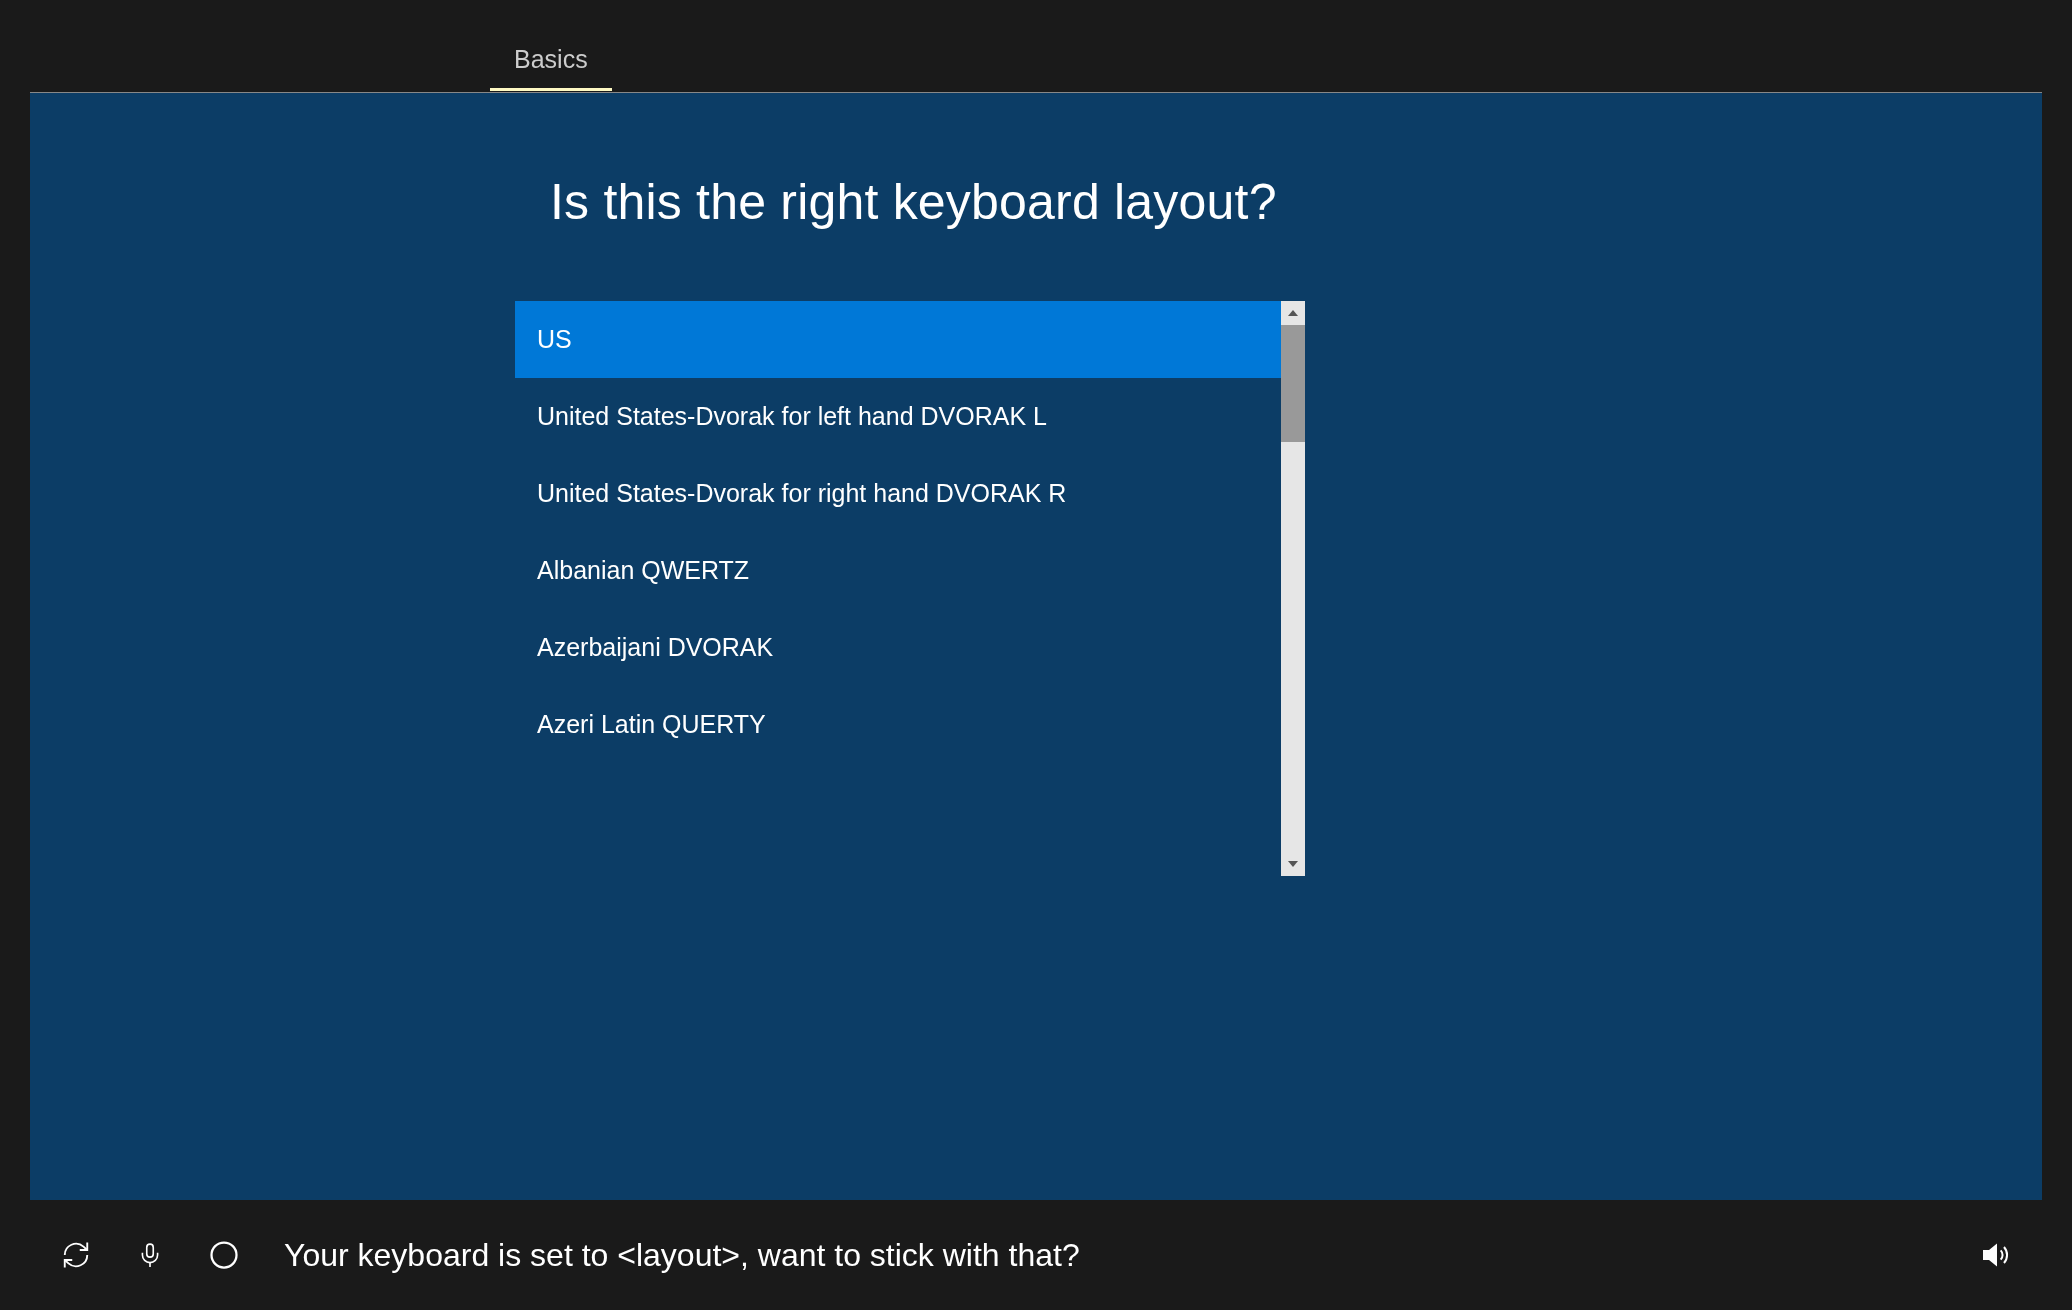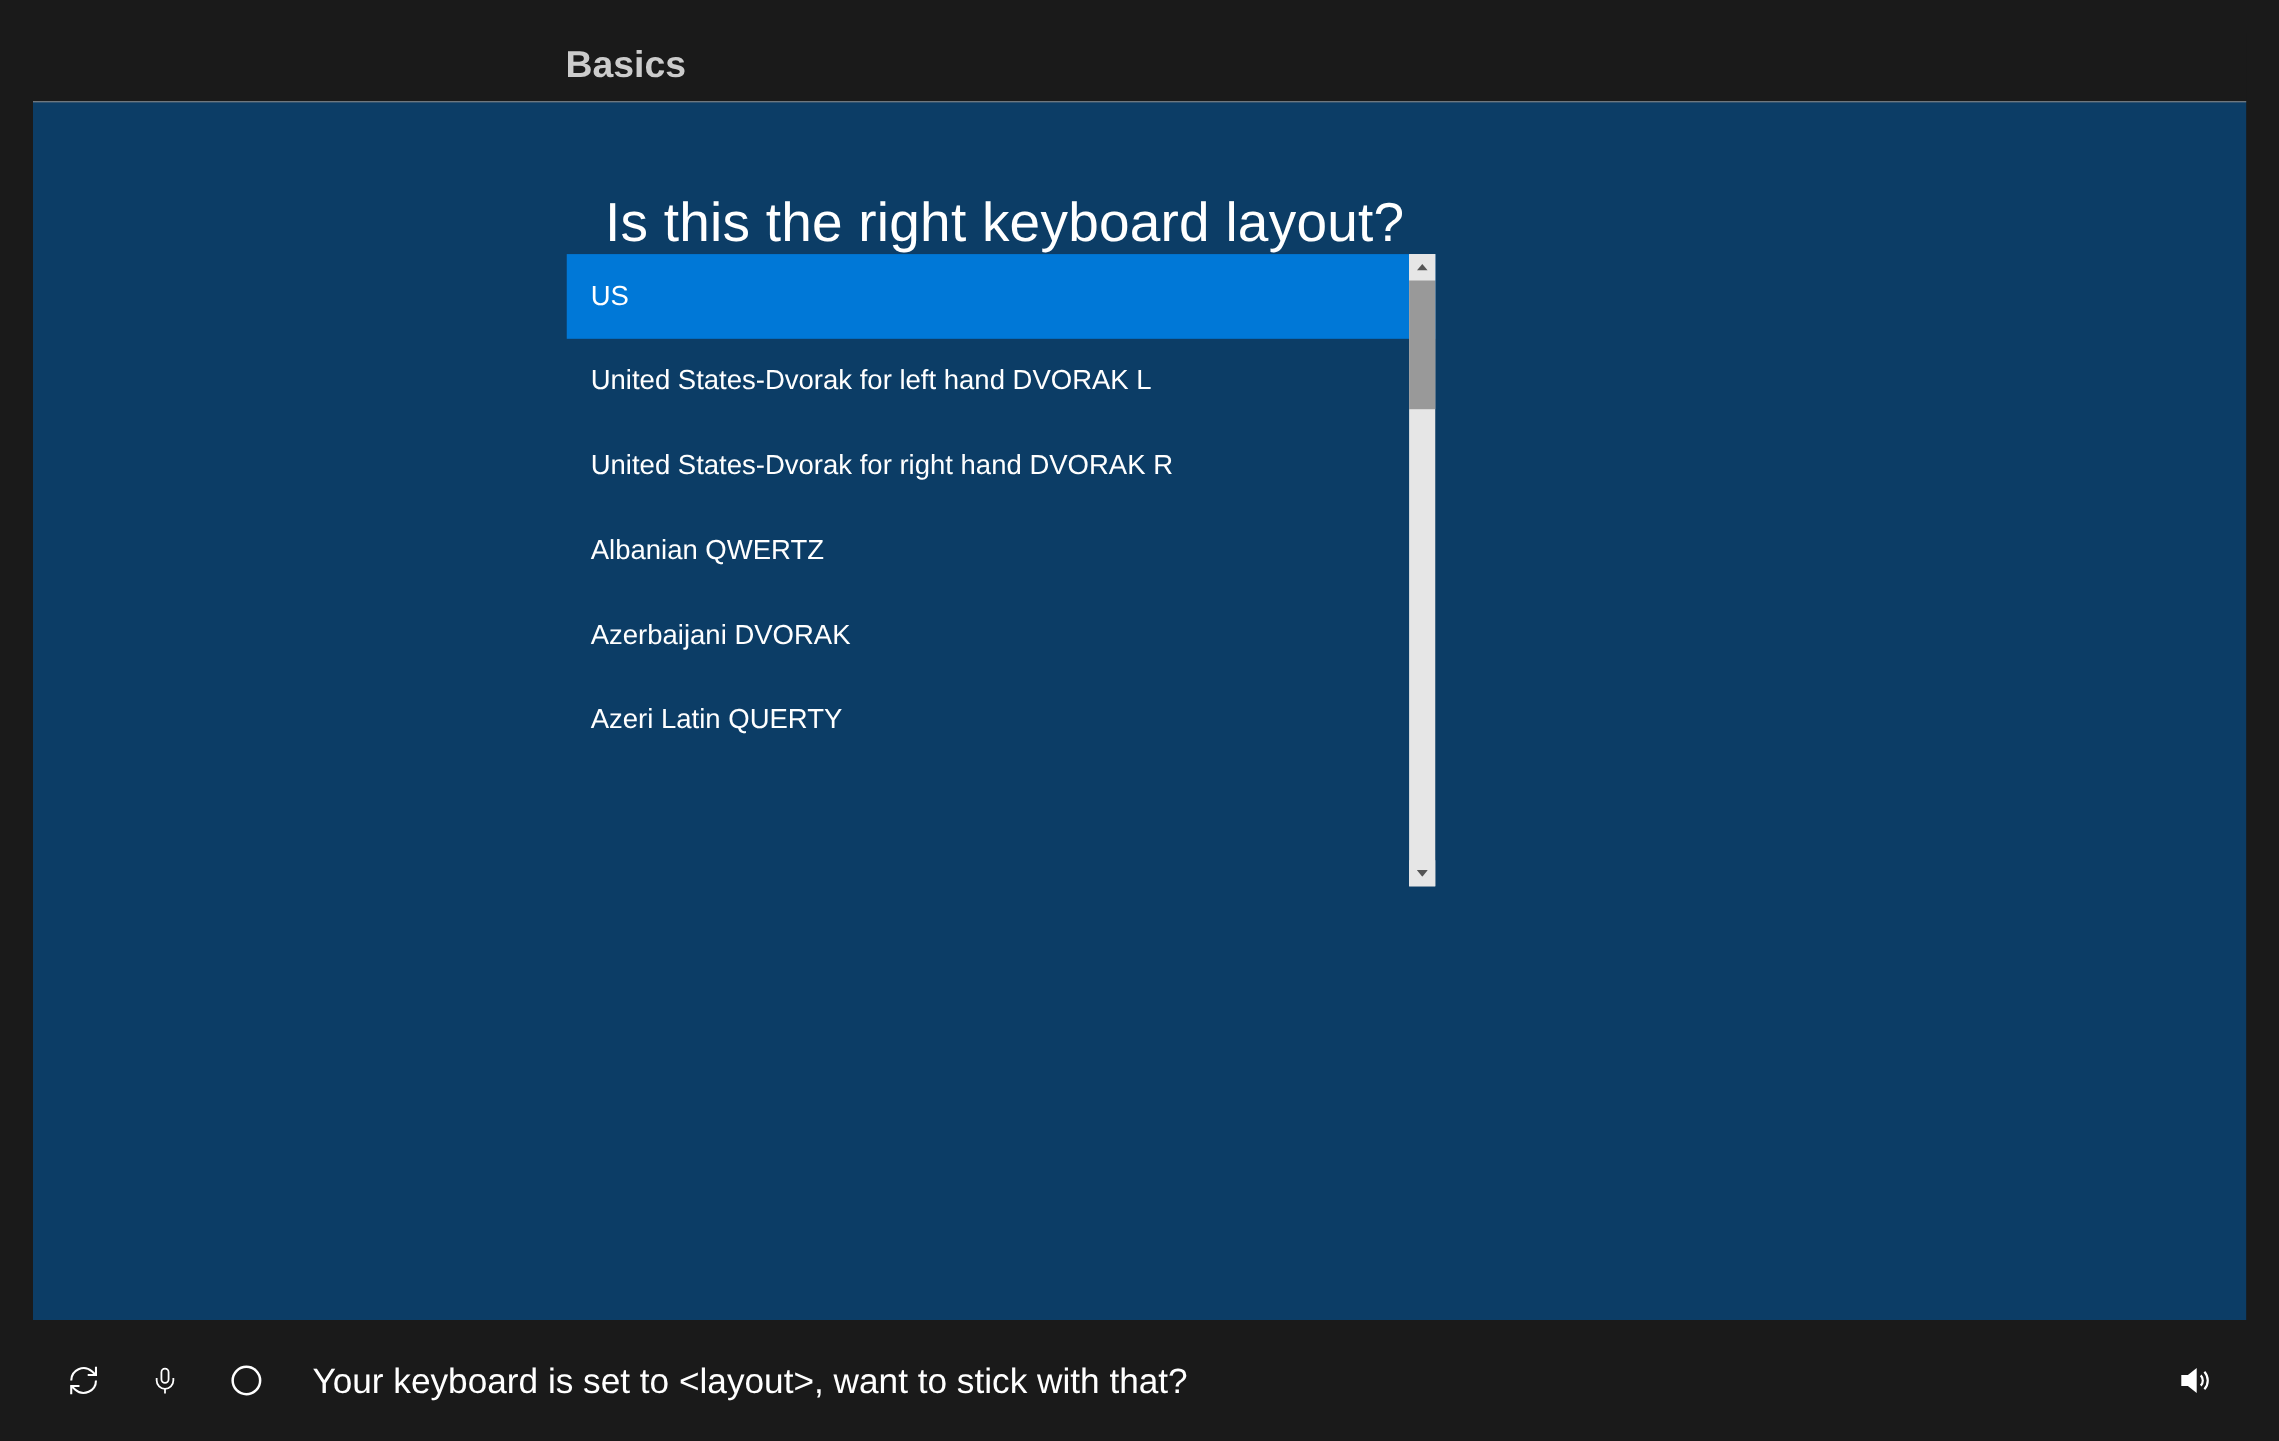--- a/index.html
+++ b/index.html
@@ -24,22 +24,22 @@
     }
     .tab-bar {
       background: #1a1a1a;
       height: 62px;
       display: flex;
       align-items: center;
       padding-left: 440px;
     }
     .tab {
       color: #cccccc;
-      font-size: 34px;
-      font-weight: 700;
+      font-size: 25px;
+      font-weight: 400;
       padding: 14px 24px;
       border-bottom: 3px solid #fef9c3;
       margin-left: 20px;
     }
     .content-area {
       background: #0c3d66;
       border-top: 1px solid #888;
       height: 1207px;
       width: 100%;
       padding: 80px 37px 30px 90px;
@@ -54,20 +54,21 @@
     }
     .subheading {
       color: #ffffff;
       font-size: 25px;
       font-weight: 400;
       margin-left: 446px;
       margin-top: 16px;
     }
     .list-container {
       position: relative;
+      margin-top: 70px;
       margin-left: 395px;
       width: 790px;
       height: 575px;
       overflow: hidden;
     }
     .list-item {
       color: #ffffff;
       font-size: 25px;
       font-weight: 400;
       padding: 23px 22px;

